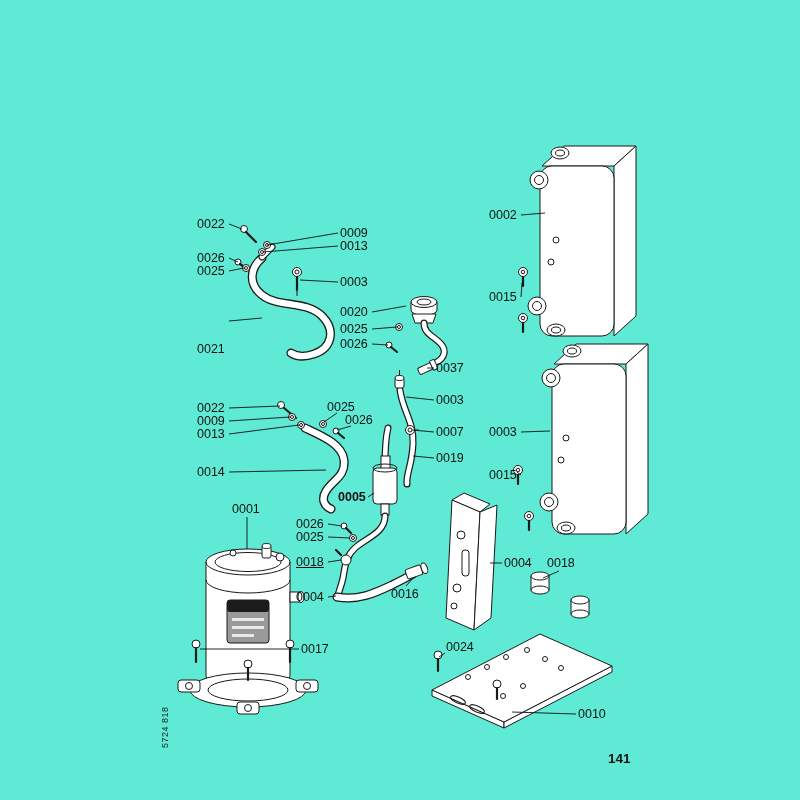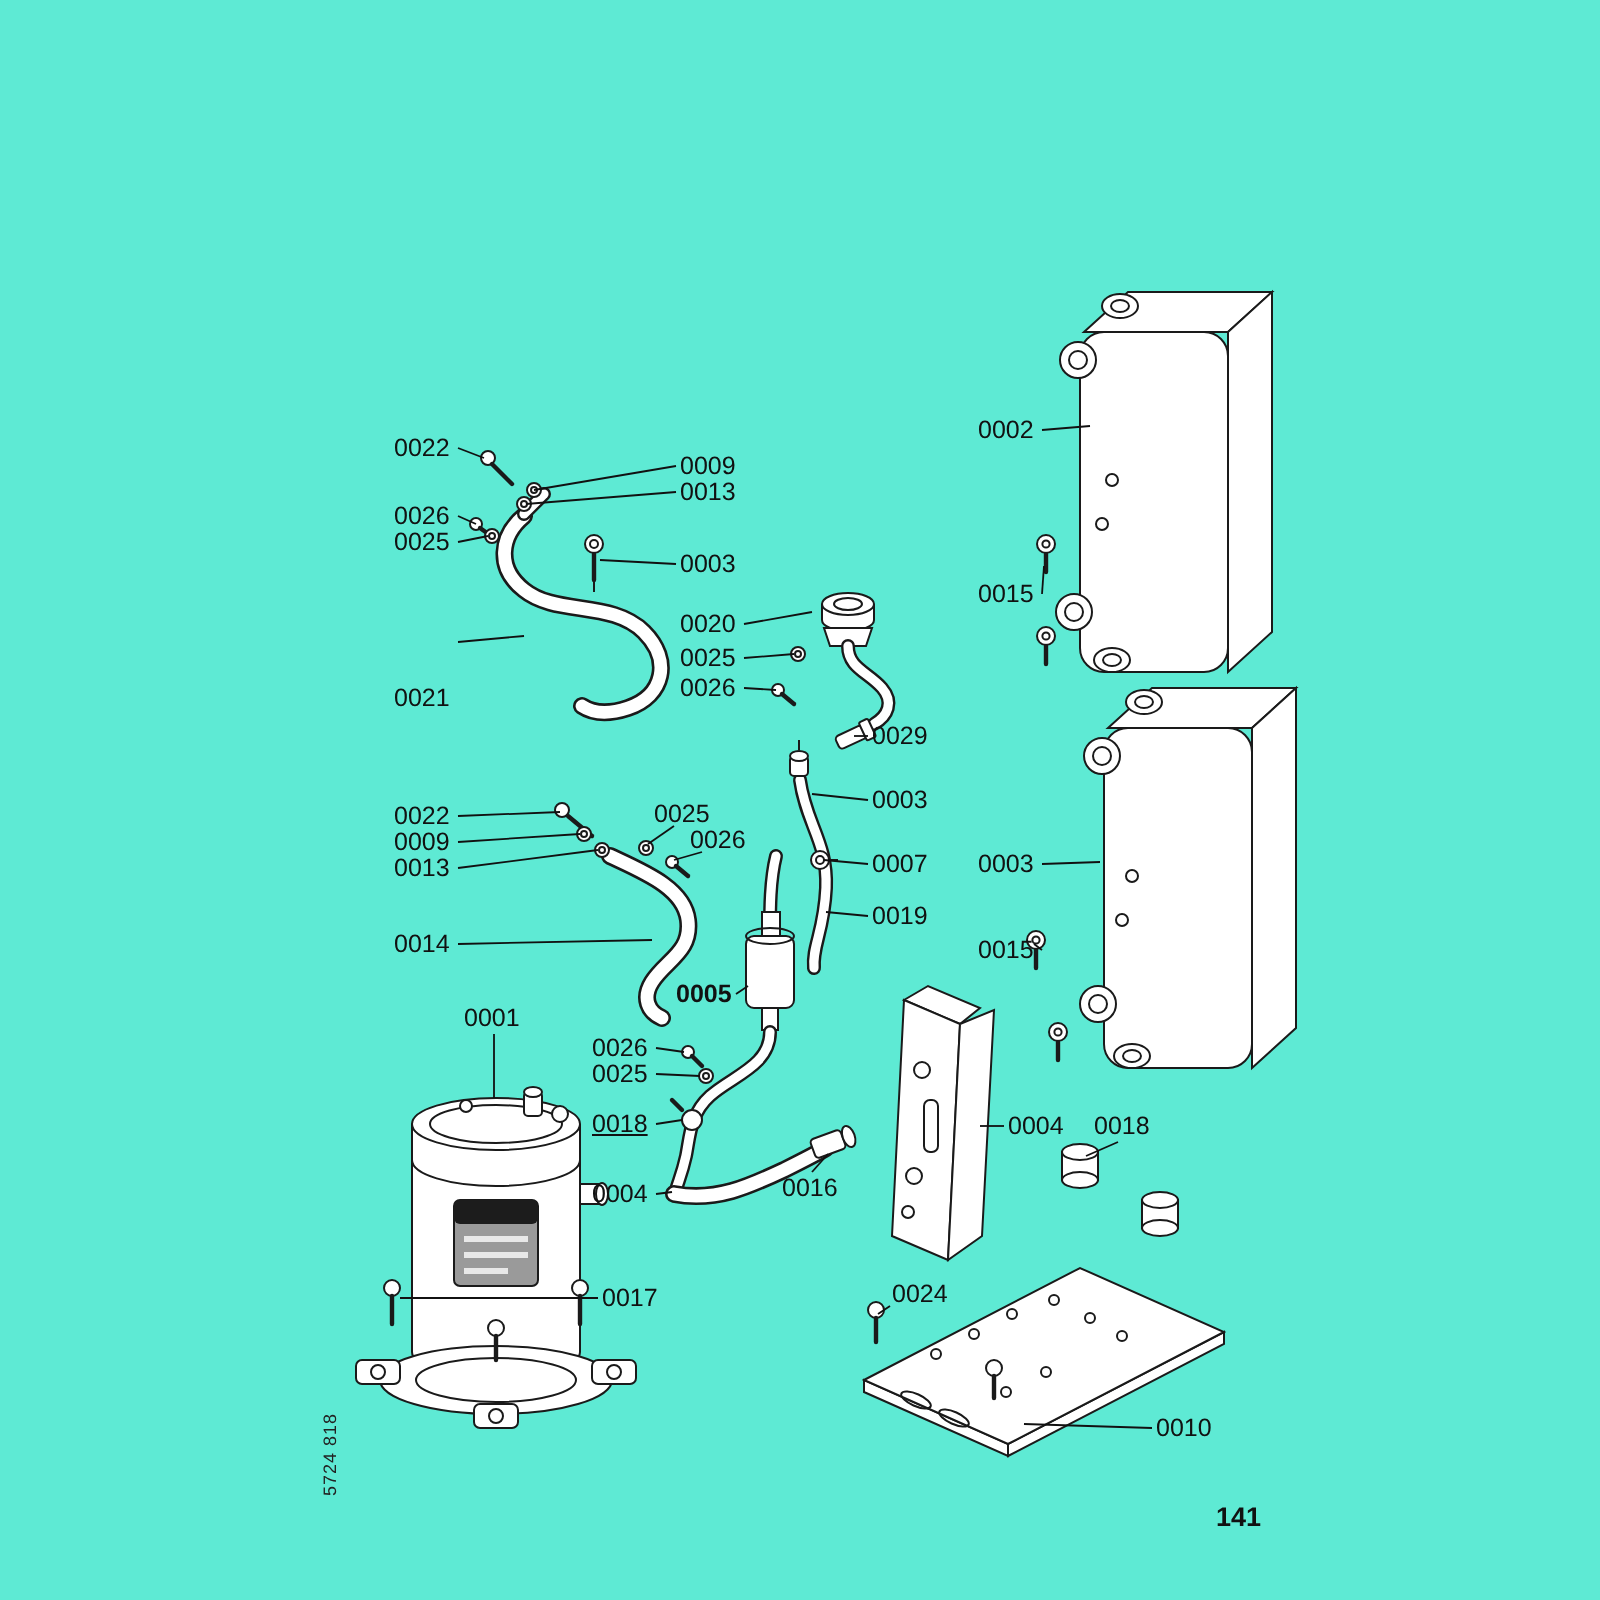--- a/index.html
+++ b/index.html
@@ -311,21 +311,21 @@
       <div class="part-label" style="left: 197px; top: 218px;">0022</div>
       <div class="part-label" style="left: 340px; top: 227px;">0009</div>
       <div class="part-label" style="left: 340px; top: 240px;">0013</div>
       <div class="part-label" style="left: 197px; top: 252px;">0026</div>
       <div class="part-label" style="left: 197px; top: 265px;">0025</div>
       <div class="part-label" style="left: 340px; top: 276px;">0003</div>
       <div class="part-label" style="left: 197px; top: 315px; margin-top: 28px;">0021</div>
       <div class="part-label" style="left: 340px; top: 306px;">0020</div>
       <div class="part-label" style="left: 340px; top: 323px;">0025</div>
       <div class="part-label" style="left: 340px; top: 338px;">0026</div>
-      <div class="part-label" style="left: 436px; top: 362px;">0029</div>
+      <div class="part-label" style="left: 436px; top: 362px;">0037</div>
       <div class="part-label" style="left: 489px; top: 209px;">0002</div>
       <div class="part-label" style="left: 489px; top: 291px;">0015</div>
       <div class="part-label" style="left: 436px; top: 394px;">0003</div>
       <div class="part-label" style="left: 197px; top: 402px;">0022</div>
       <div class="part-label" style="left: 197px; top: 415px;">0009</div>
       <div class="part-label" style="left: 327px; top: 401px;">0025</div>
       <div class="part-label" style="left: 345px; top: 414px;">0026</div>
       <div class="part-label" style="left: 197px; top: 428px;">0013</div>
       <div class="part-label" style="left: 436px; top: 426px;">0007</div>
       <div class="part-label" style="left: 489px; top: 426px;">0003</div>

